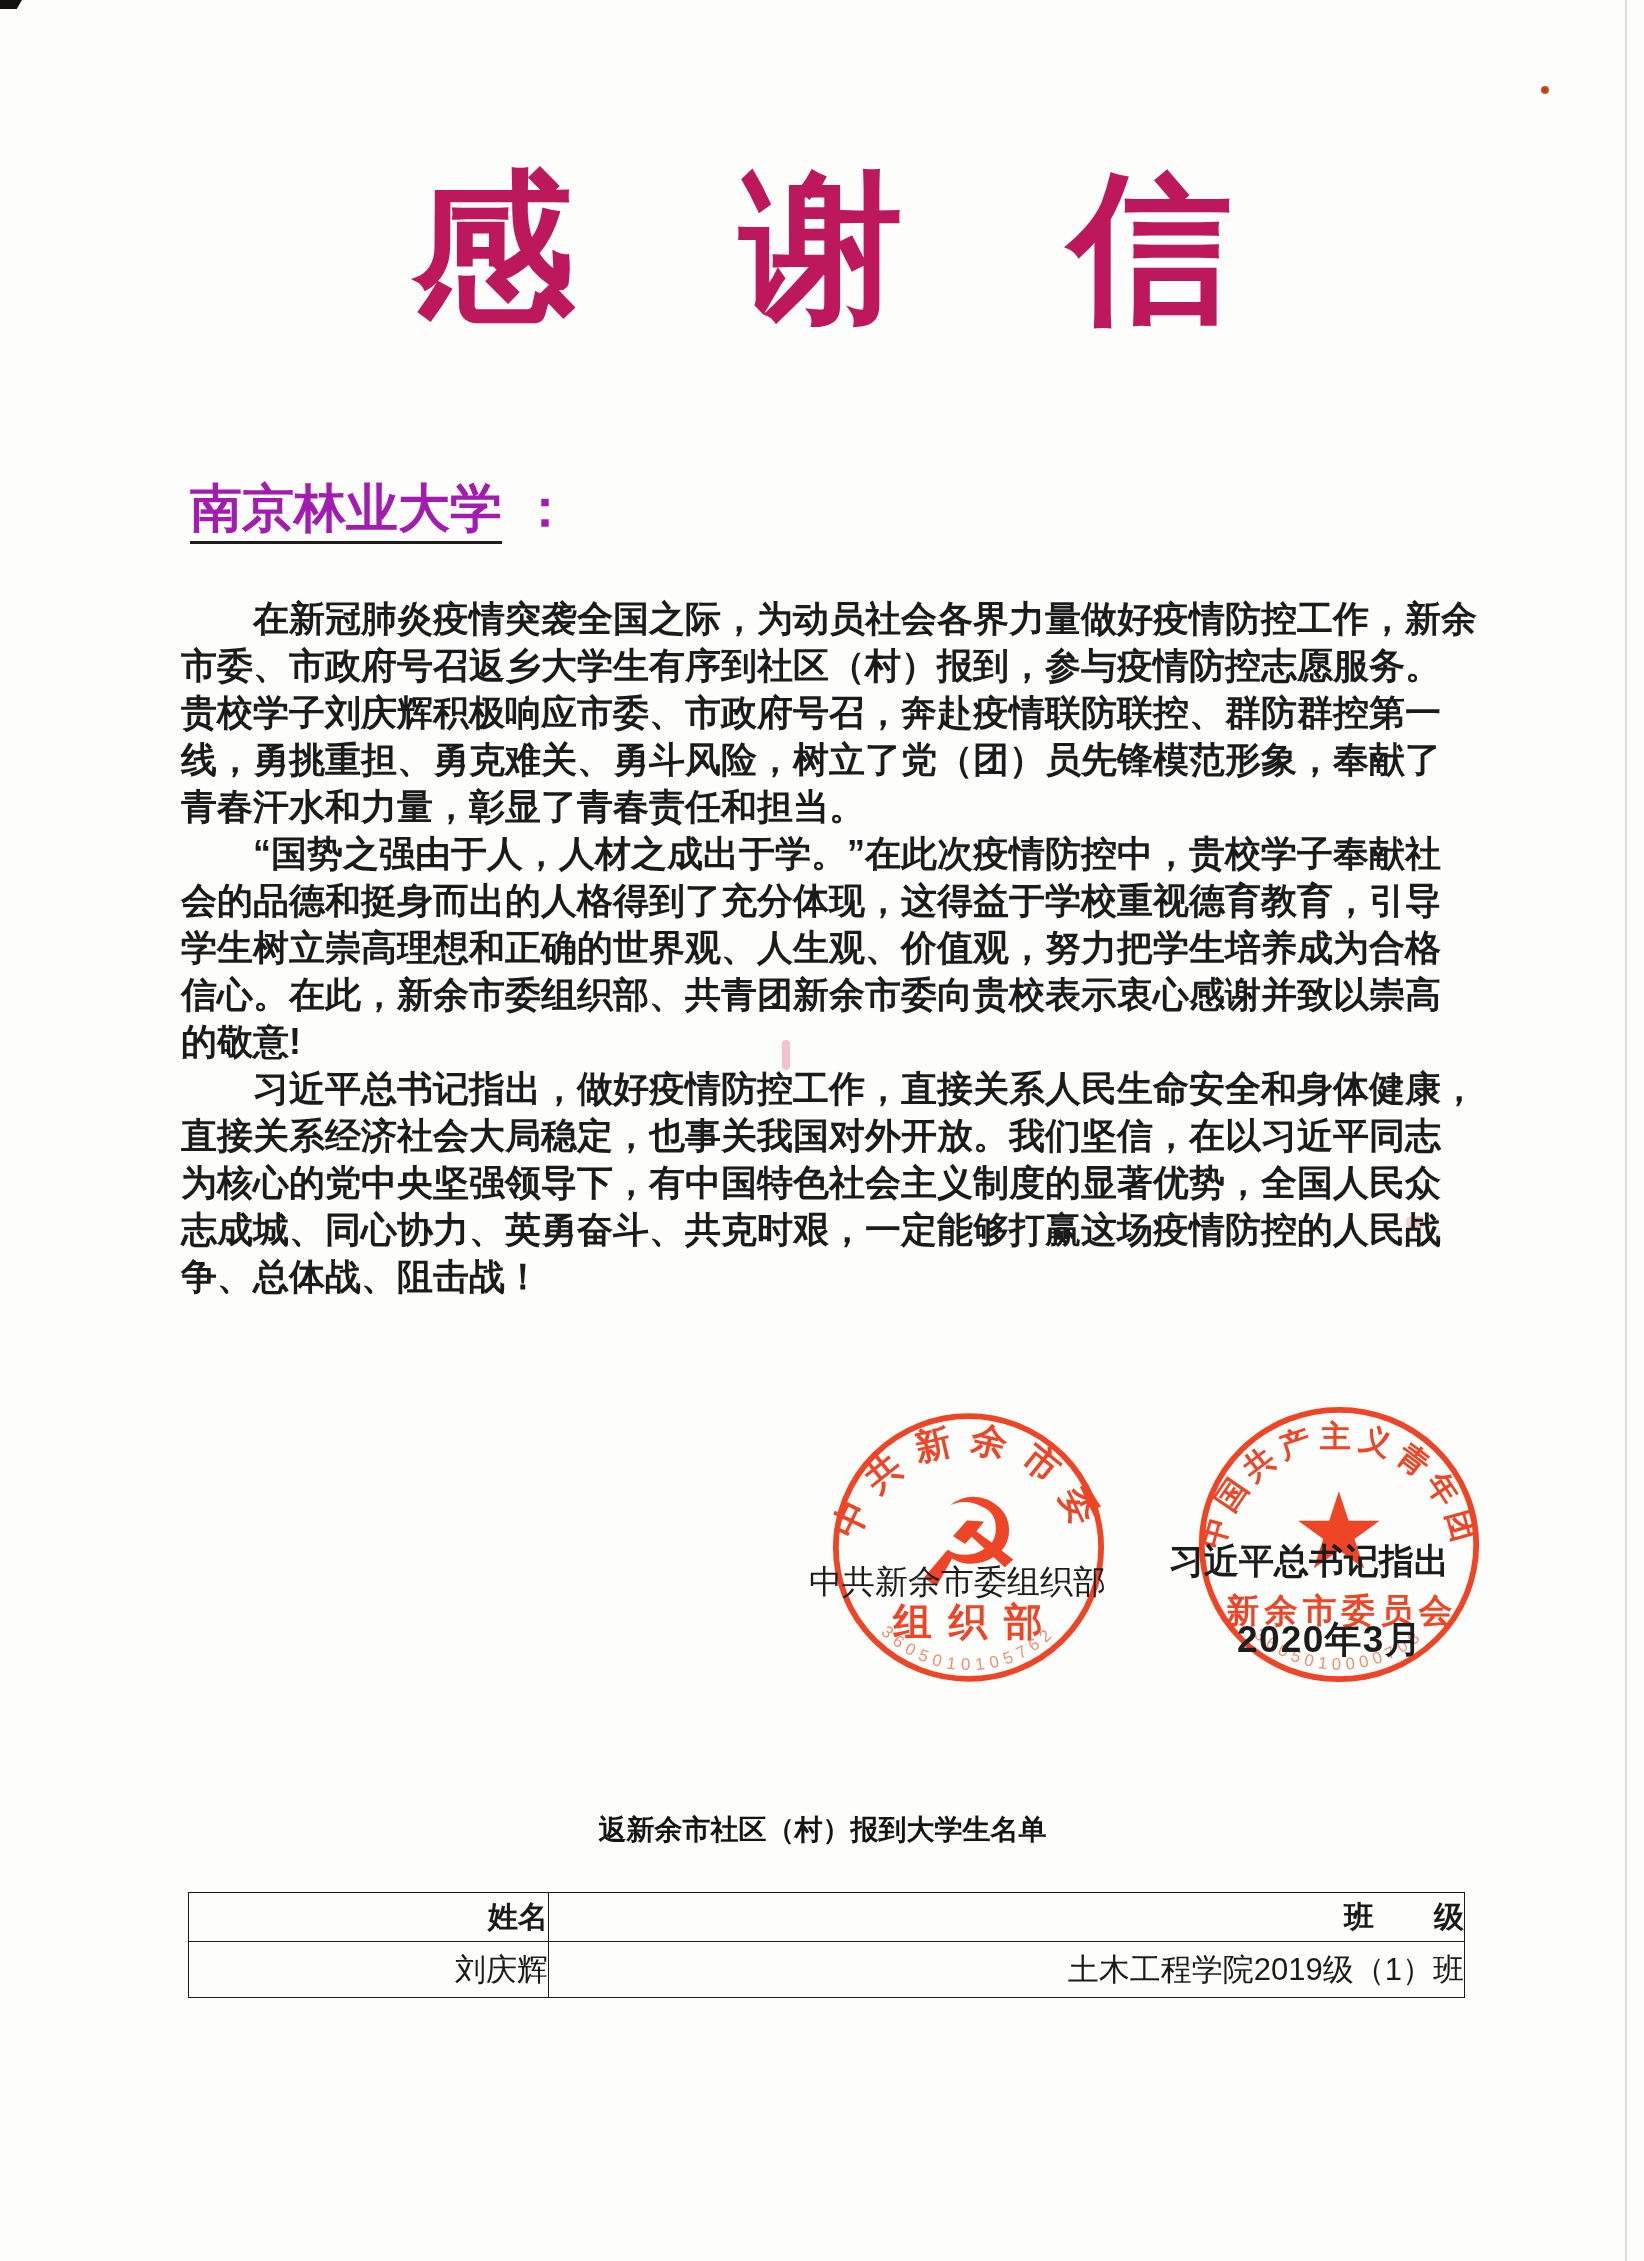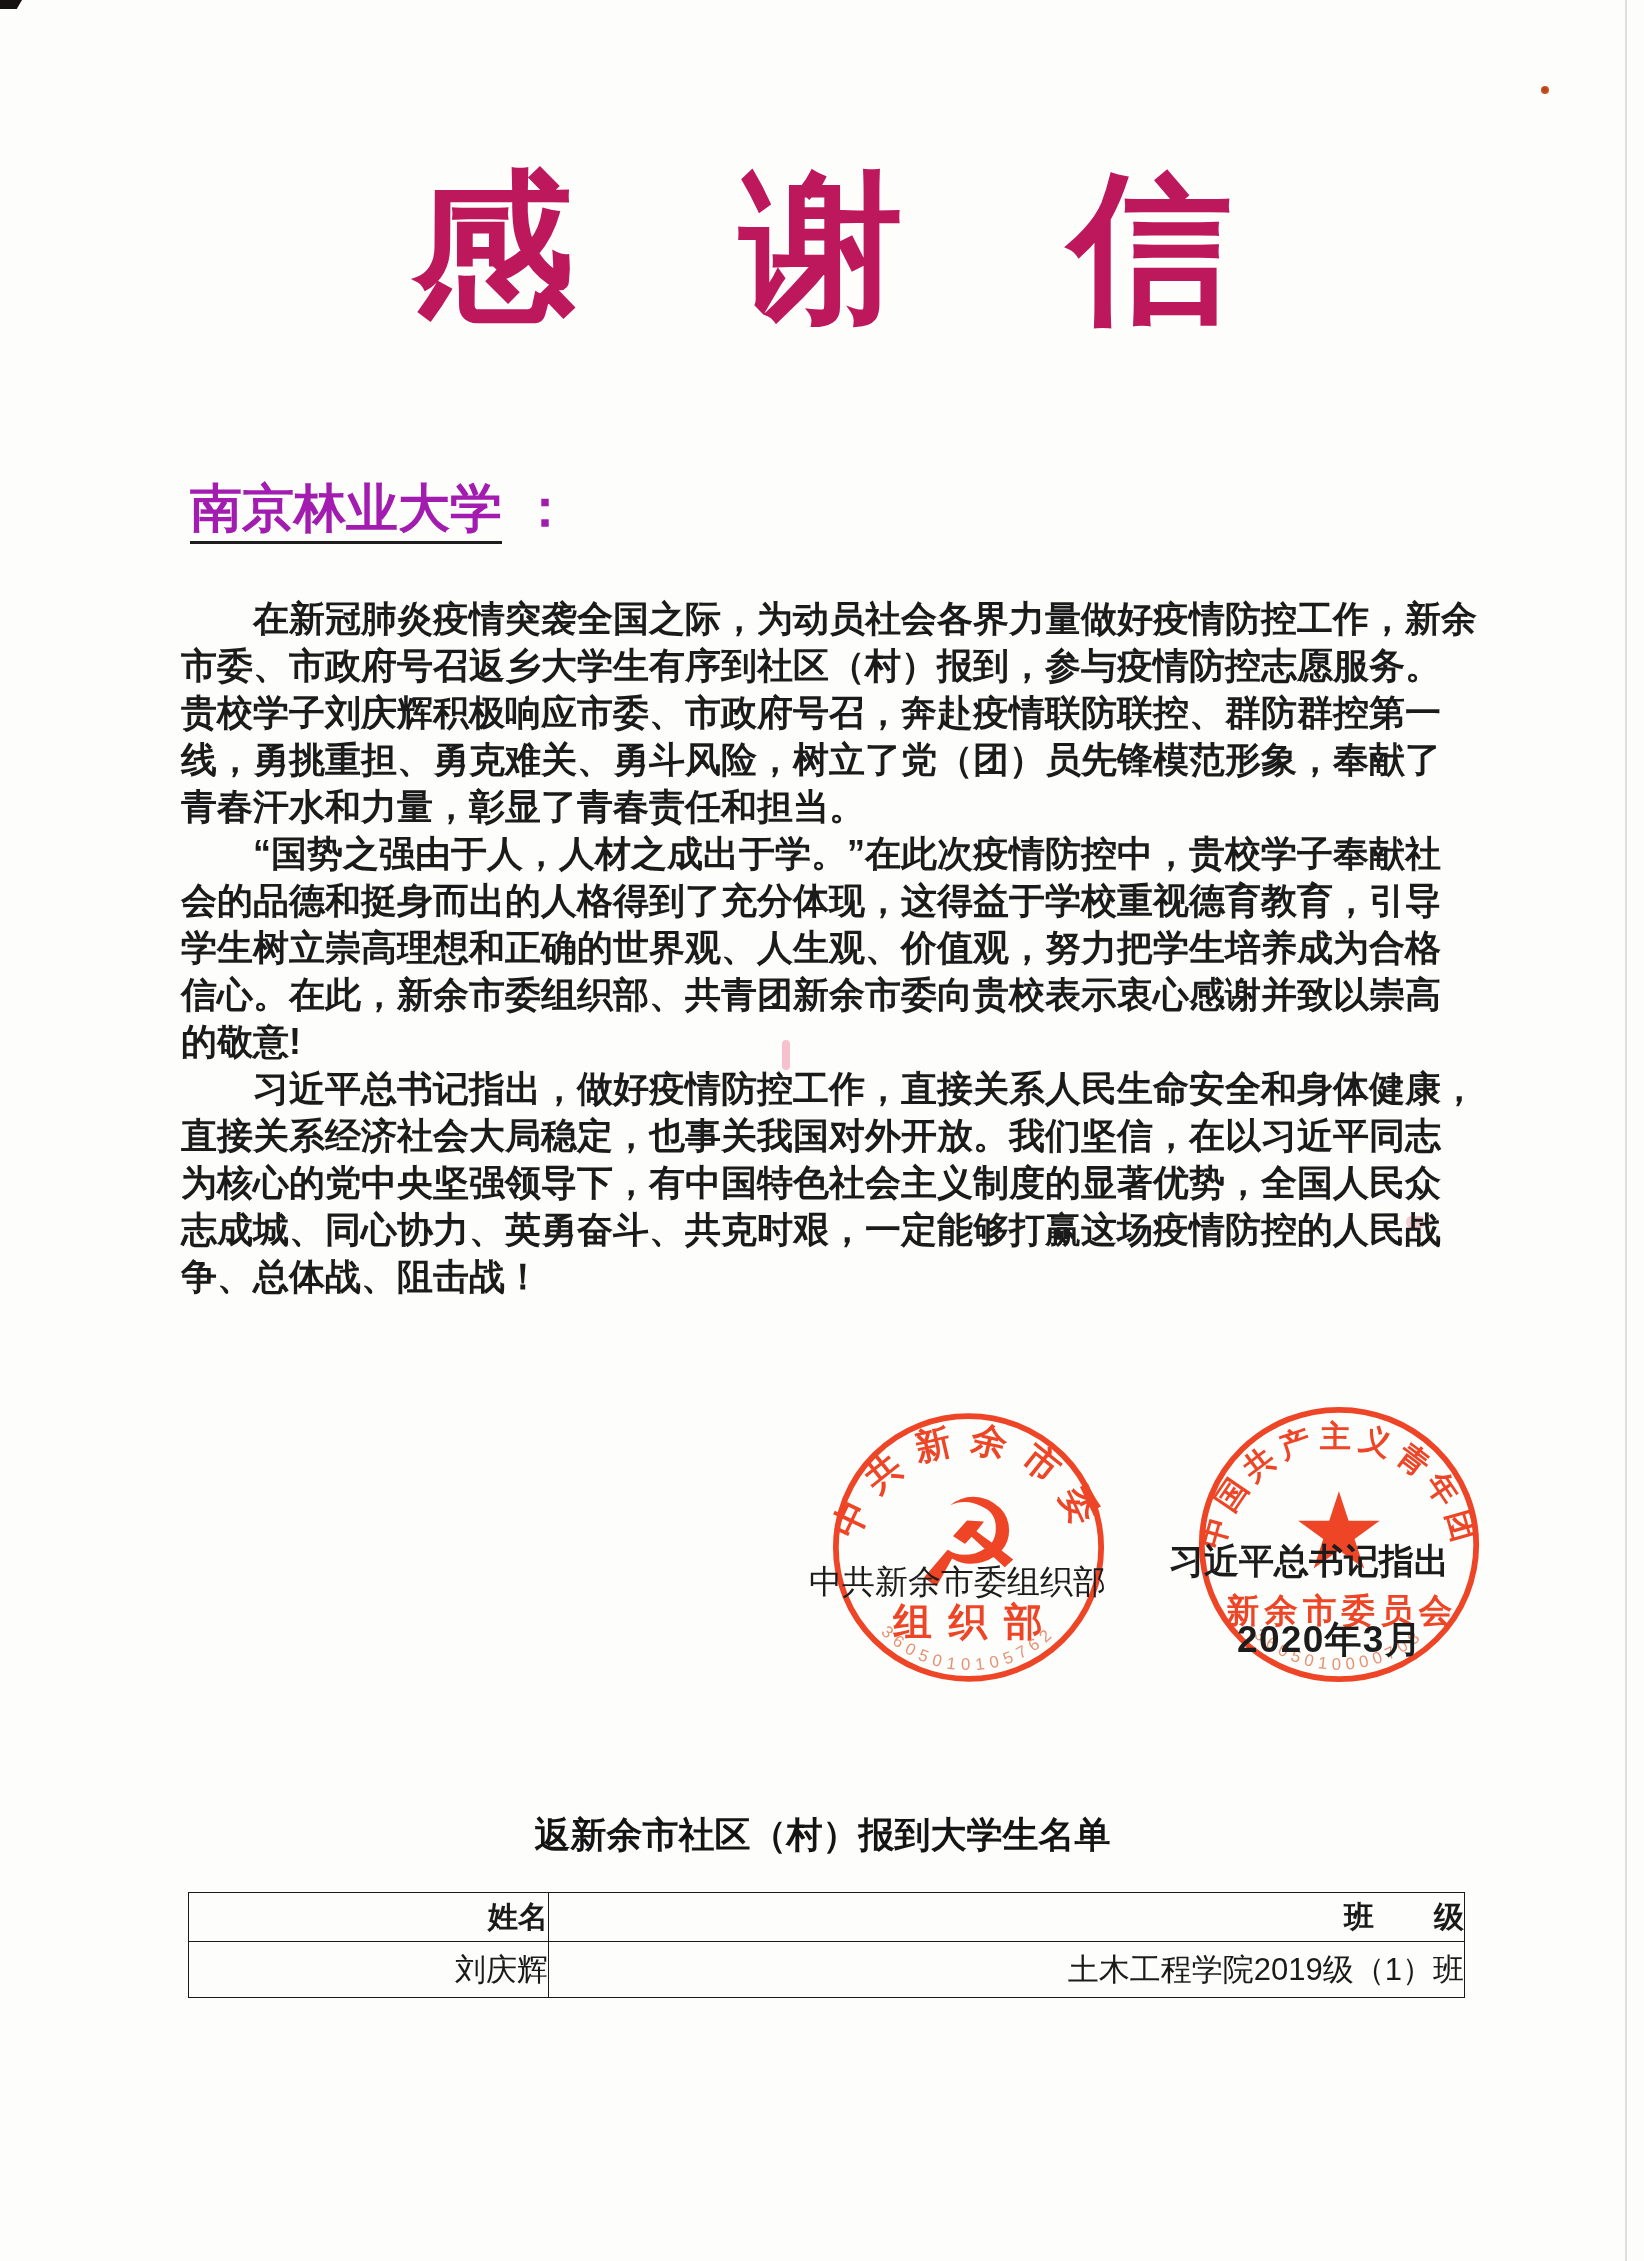--- a/index.html
+++ b/index.html
@@ -32,21 +32,21 @@
   .stamp svg{display:block;}
   .sig-org1{position:absolute;left:809px;top:1560px;font-size:33px;font-weight:400;z-index:7;white-space:nowrap;}
   .sig-org2{position:absolute;left:1169px;top:1538px;font-size:35px;font-weight:600;z-index:7;white-space:nowrap;}
   .sig-date{position:absolute;left:1237px;top:1615px;font-size:37px;font-weight:600;z-index:7;
     letter-spacing:1.3px;white-space:nowrap;}
 
   .stamp text{font-family:"Liberation Sans","DejaVu Sans",sans-serif;}
 
   
   .roster-title{position:absolute;left:0;top:1811px;width:100%;text-align:center;
-    font-size:36px;font-weight:700;color:#141414;}
+    font-size:28px;font-weight:700;color:#141414;}
   table.roster{position:absolute;left:188px;top:1892px;width:1277px;border-collapse:collapse;
     table-layout:fixed;}
   table.roster td{border:1.9px solid #1a1a1a;text-align:right;vertical-align:middle;
     font-size:31px;color:#1a1a1a;padding:0;}
   table.roster tr.hdr td{height:48px;font-weight:600;font-size:30px;}
   table.roster tr.dat td{height:55px;font-weight:500;}
   .col-name{width:359px;}
 </style>
 </head>
 <body>

